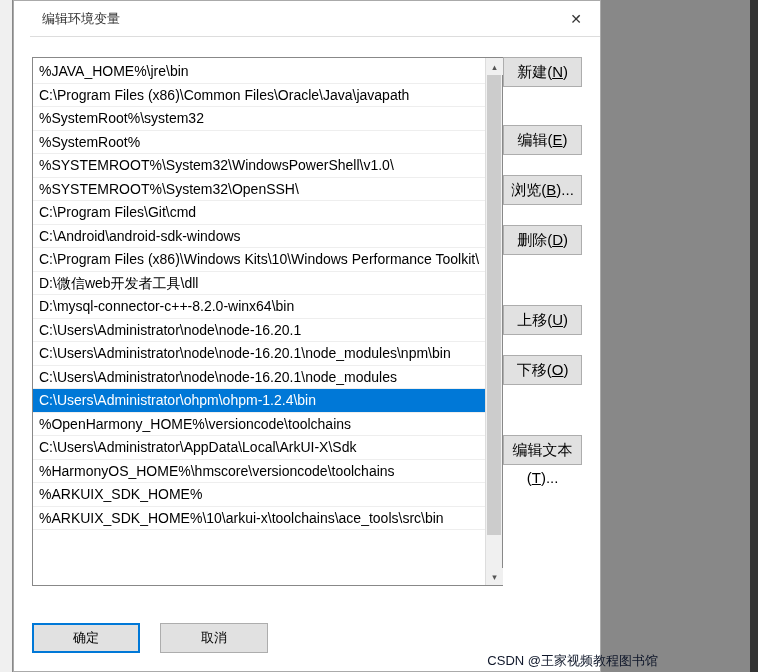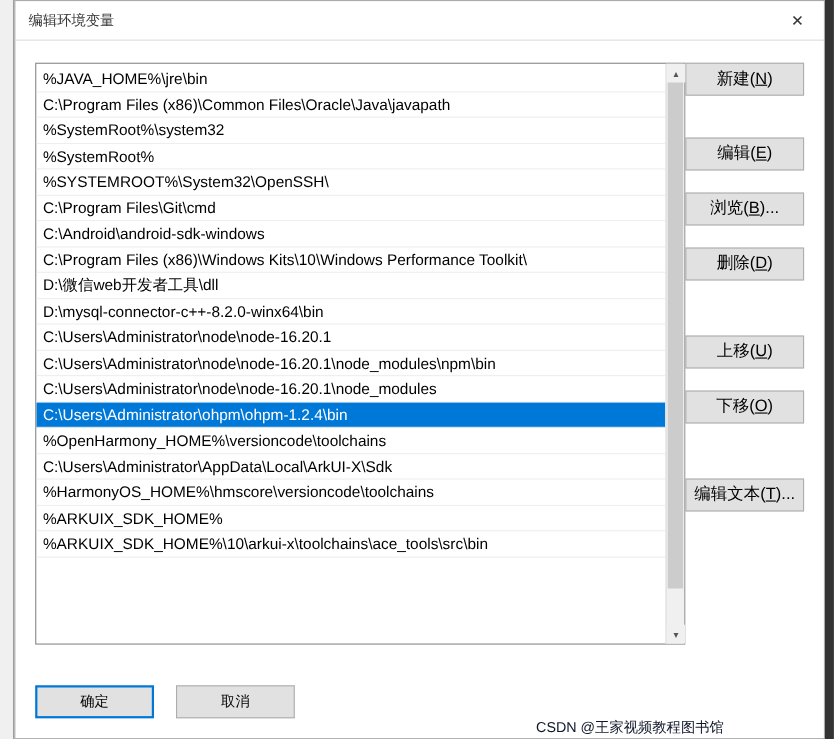--- a/index.html
+++ b/index.html
@@ -34,24 +34,25 @@
       right: 0;
       top: 0;
       width: 8px;
       height: 672px;
       background: #333;
     }
     .dialog {
       position: absolute;
       left: 13px;
       top: 0;
-      width: 737px;
+      width: 588px;
       height: 672px;
       background: #fff;
       border: 1px solid #aaa;
+      padding-left: 16px;
     }
     .titlebar {
       height: 36px;
       display: flex;
       align-items: center;
       padding: 0 4px 0 12px;
       border-bottom: 1px solid #ddd;
       font-size: 13px;
     }
     .titlebar .title {
@@ -204,20 +205,21 @@
   </div>
 
   <div class="content">
     <div class="main-row">
       <div class="list-wrapper">
         <div class="list" id="path-list">
             <div class="list-item">%JAVA_HOME%\jre\bin</div>
             <div class="list-item">C:\Program Files (x86)\Common Files\Oracle\Java\javapath</div>
             <div class="list-item">%SystemRoot%\system32</div>
             <div class="list-item">%SystemRoot%</div>
+            <div class="list-item">%SYSTEMROOT%\System32\WindowsPowerShell\v1.0\</div>
             <div class="list-item">%SYSTEMROOT%\System32\OpenSSH\</div>
             <div class="list-item">C:\Program Files\Git\cmd</div>
             <div class="list-item">C:\Android\android-sdk-windows</div>
             <div class="list-item">C:\Program Files (x86)\Windows Kits\10\Windows Performance Toolkit\</div>
             <div class="list-item">D:\微信web开发者工具\dll</div>
             <div class="list-item">D:\mysql-connector-c++-8.2.0-winx64\bin</div>
             <div class="list-item">C:\Users\Administrator\node\node-16.20.1</div>
             <div class="list-item">C:\Users\Administrator\node\node-16.20.1\node_modules\npm\bin</div>
             <div class="list-item">C:\Users\Administrator\node\node-16.20.1\node_modules</div>
             <div class="list-item selected">C:\Users\Administrator\ohpm\ohpm-1.2.4\bin</div>

